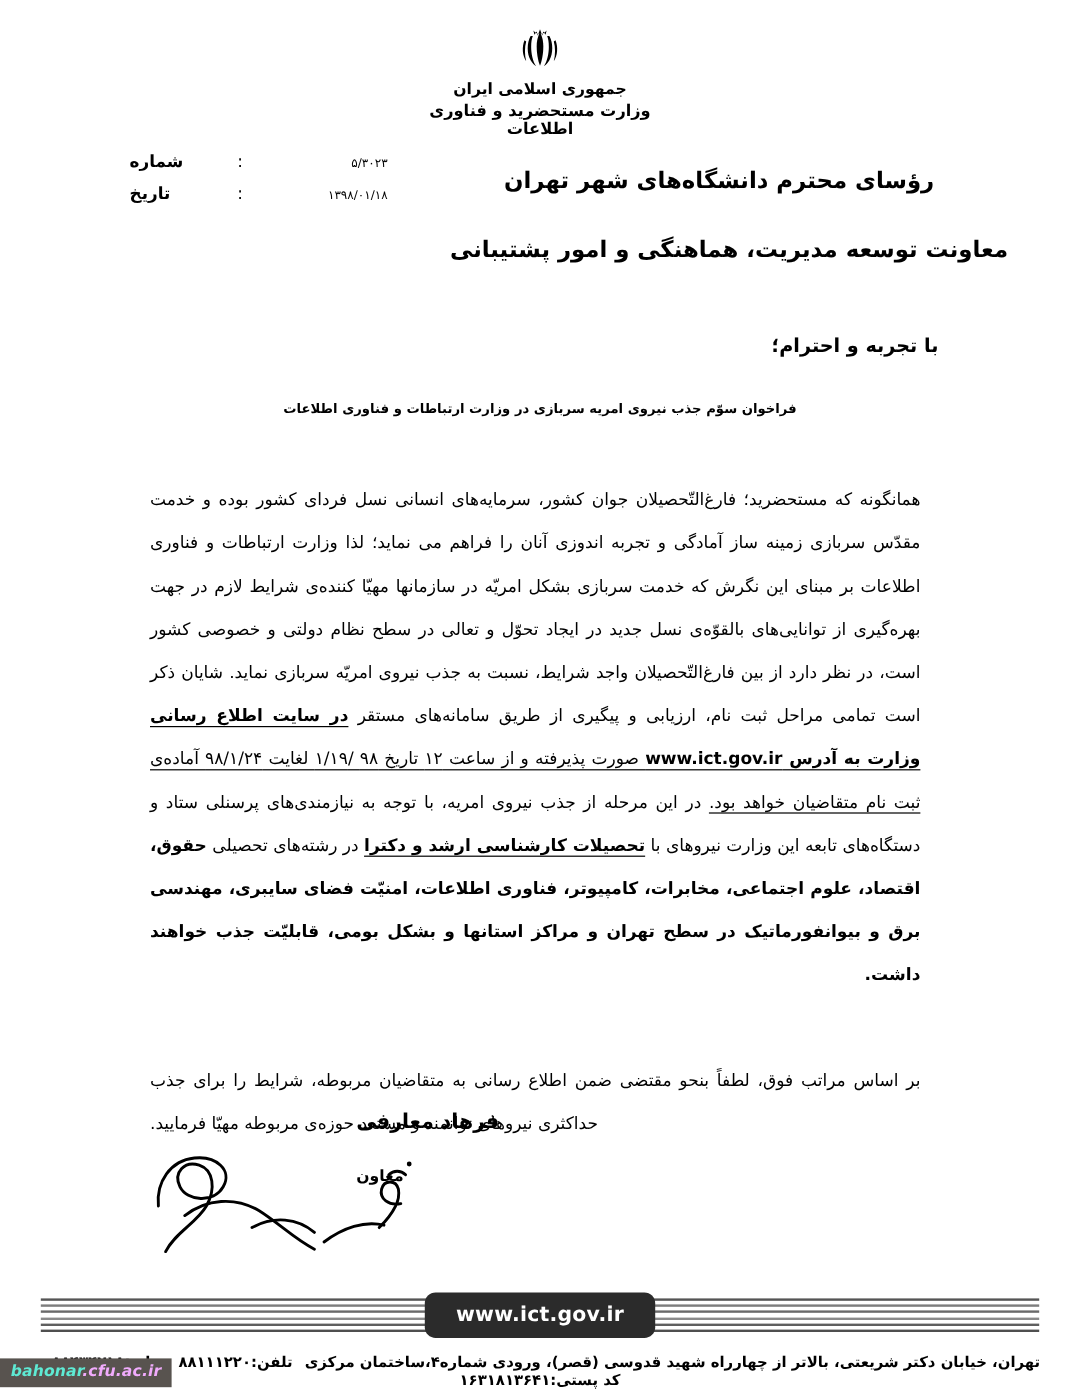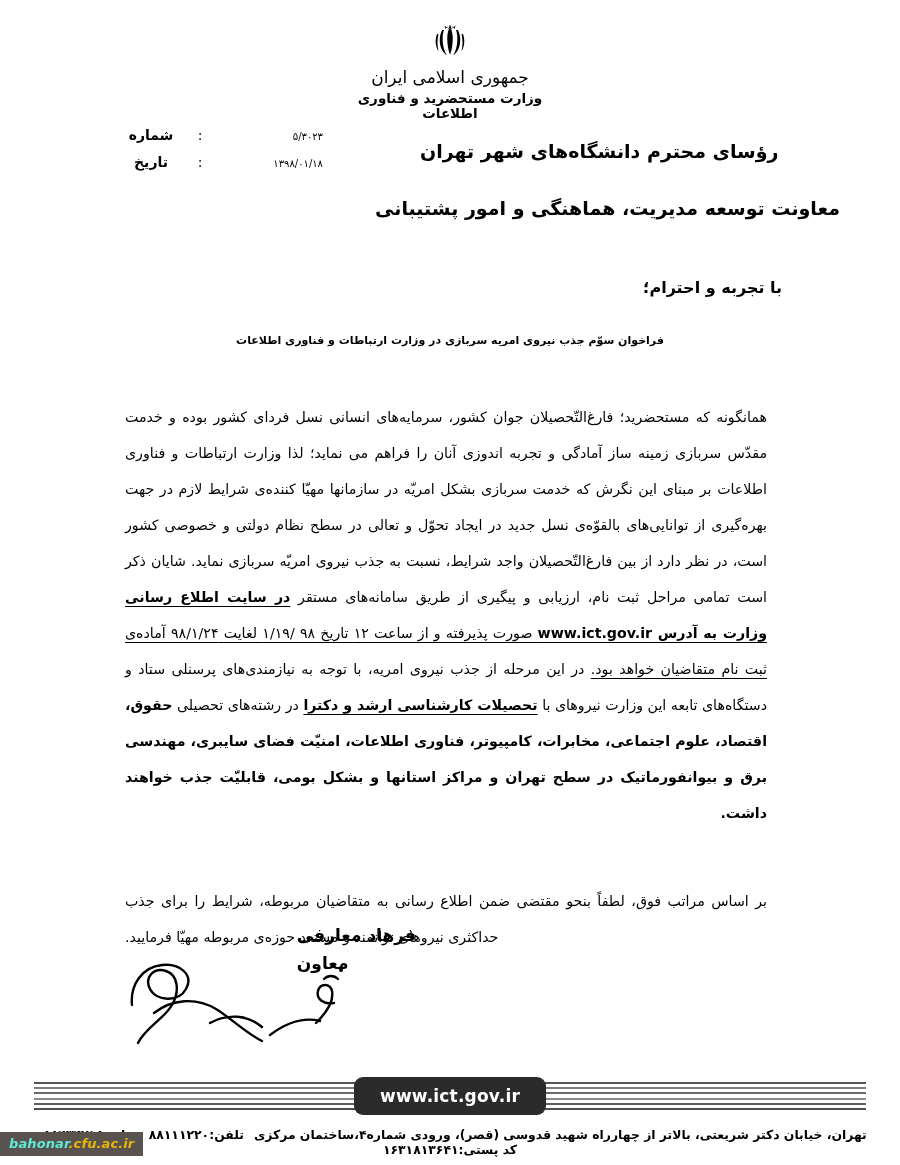--- a/index.html
+++ b/index.html
@@ -37,22 +37,22 @@
   .letterhead-inner {
     width: 230px;
     text-align: center;
     line-height: 1.15;
   }
   .emblem {
     display: block;
     margin: 4px auto 4px auto;
   }
   .org-line1 {
-    font-size: 17px;
-    font-weight: 400;
+    font-size: 13px;
+    font-weight: 700;
     letter-spacing: .3px;
     margin-top: 2px;
   }
   .org-line2 {
     font-size: 13.5px;
     font-weight: 700;
     letter-spacing: .2px;
     margin-top: 3px;
   }
 
@@ -66,21 +66,21 @@
   }
   .meta-row {
     display: flex;
     align-items: baseline;
     justify-content: flex-start;
     margin-bottom: 11px;
     direction: rtl;
   }
   .meta-label {
     width: 86px;
-    text-align: center;
+    text-align: left;
     font-weight: 600;
     letter-spacing: .5px;
   }
   .meta-colon { width: 12px; text-align: center; }
   .meta-value {
     flex: 1;
     text-align: right;
     letter-spacing: 1px;
     font-size: 10px;
   }
@@ -170,23 +170,23 @@
     right: 12px;
     text-align: left;
     direction: rtl;
   }
   .sig-name {
     font-size: 17px;
     font-weight: 600;
     letter-spacing: .4px;
   }
   .sig-role {
-    font-size: 17px;
-    font-weight: 600;
-    margin-top: 8px;
+    font-size: 13px;
+    font-weight: 600;
+    margin-top: 28px;
     letter-spacing: .4px;
   }
   .sig-ink {
     position: absolute;
     top: 22px;
     left: -8px;
     width: 260px;
     height: 120px;
   }
 
@@ -262,21 +262,21 @@
     background: #58534f;
     padding: 4px 9px 5px 9px;
     font-size: 13px;
     font-weight: 700;
     font-style: italic;
     direction: ltr;
     letter-spacing: .1px;
     z-index: 5;
   }
   .wm-a { color: #5eead4; }
-  .wm-b { color: #eab308; }
+  .wm-b { color: #f0abfc; }
 </style>
 </head>
 <body>
 
 <div class="page">
 
   <div class="letterhead">
     <div class="letterhead-inner">
       <svg class="emblem" width="46" height="46" viewBox="0 0 100 100">
         <g fill="#000">

